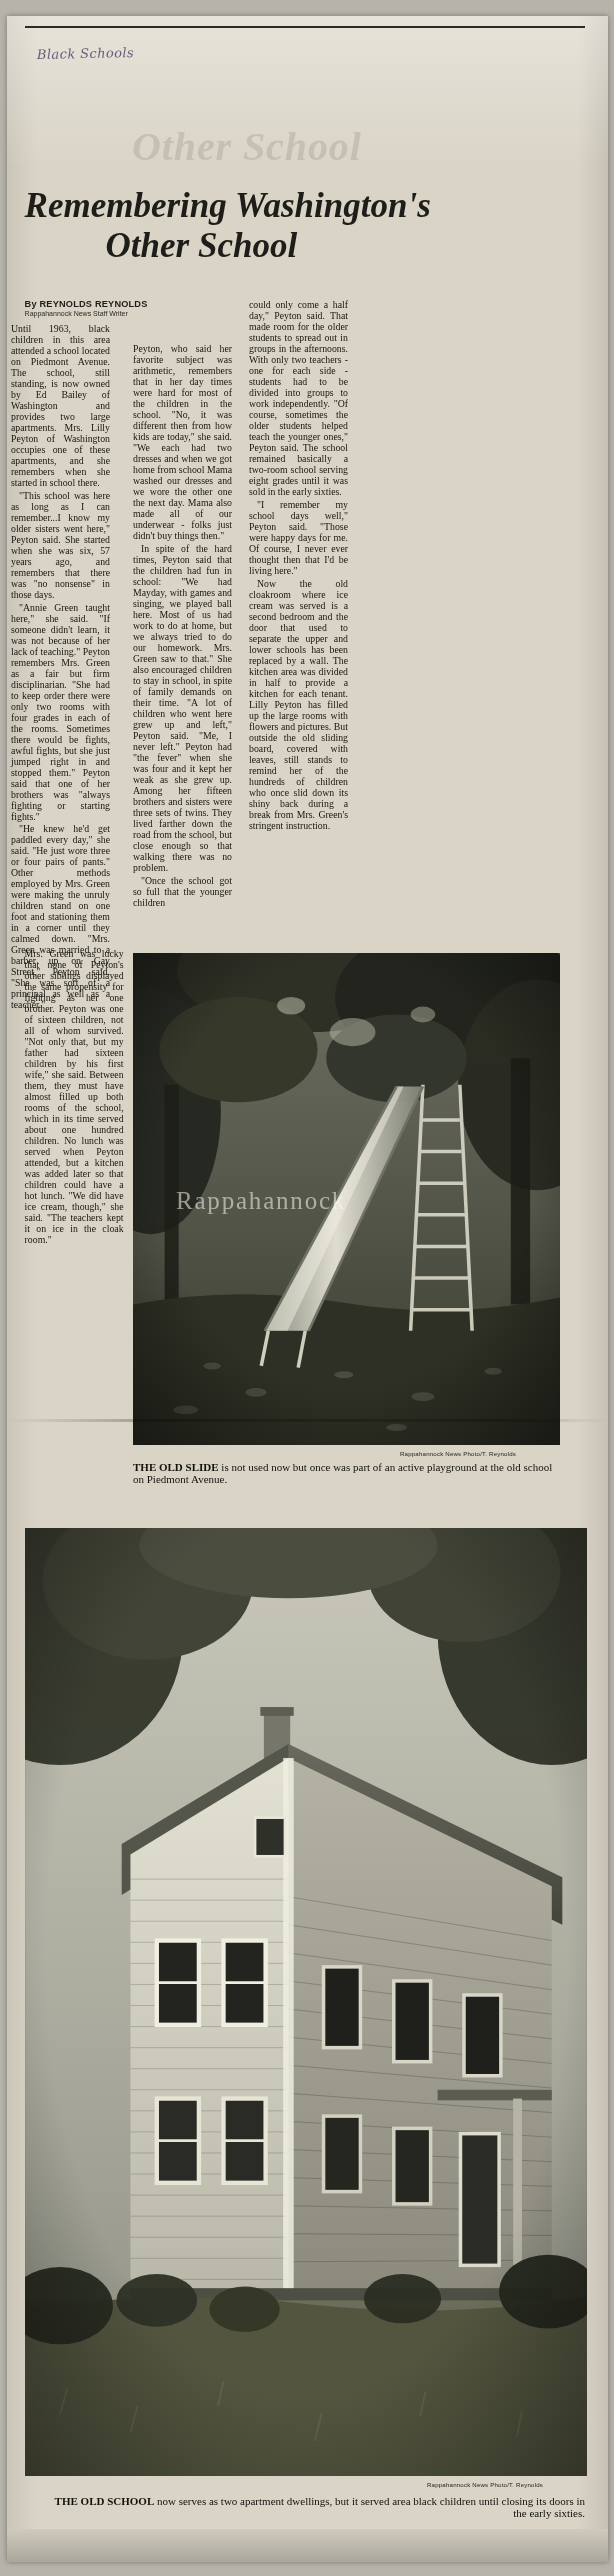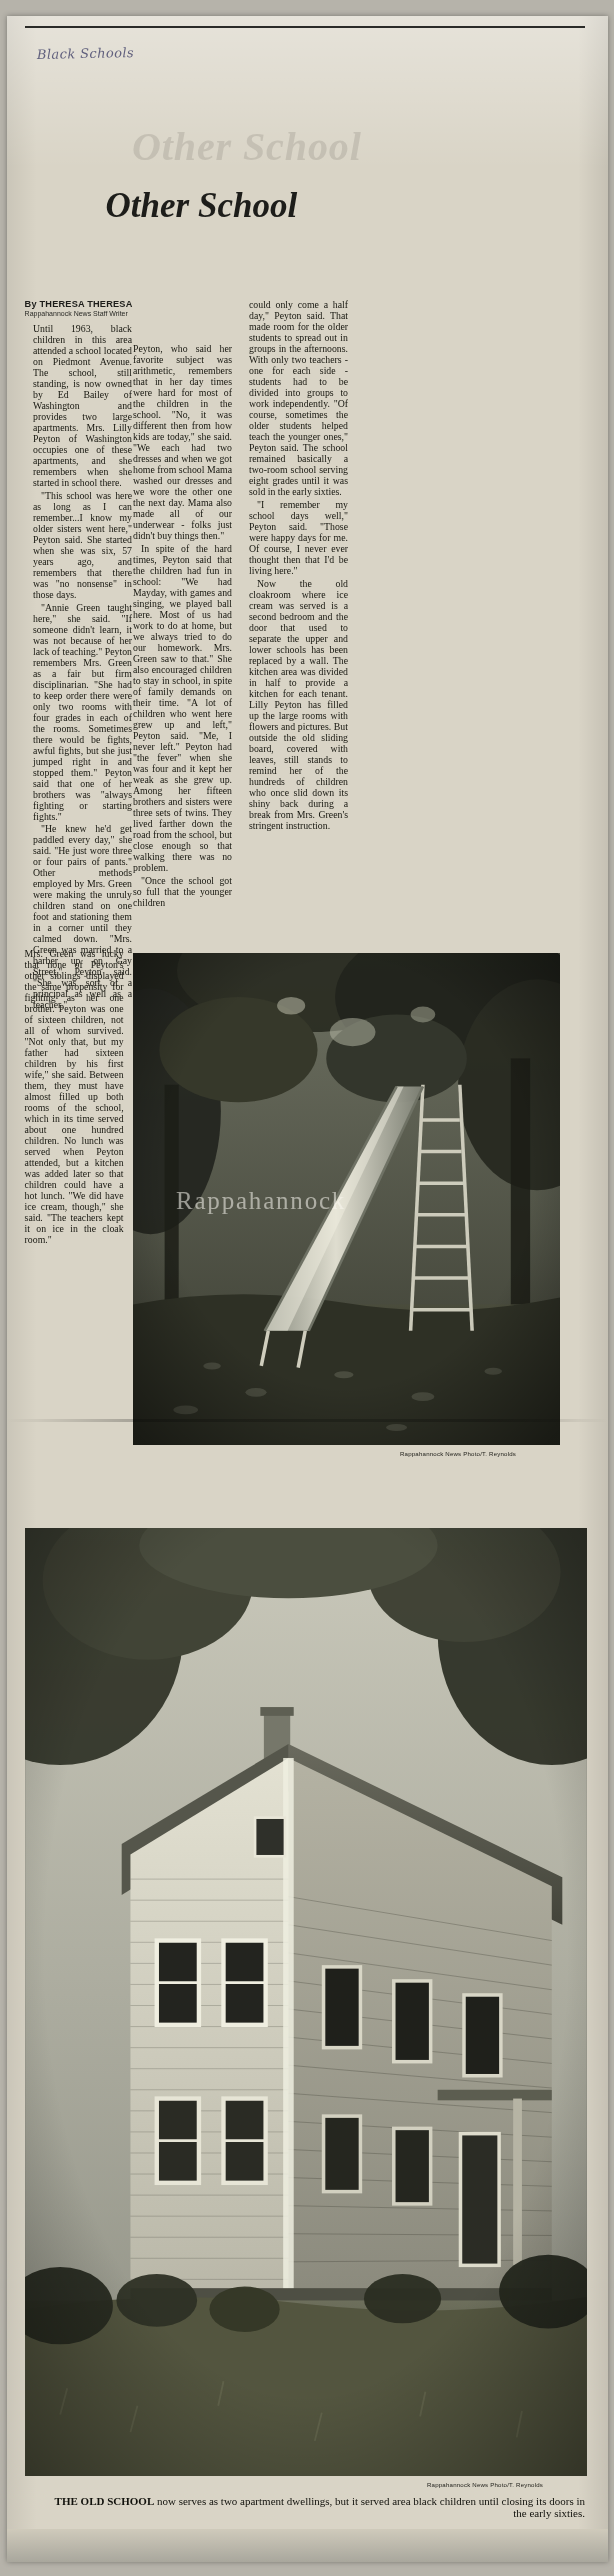--- a/index.html
+++ b/index.html
@@ -112,21 +112,21 @@
     color: #16160f;
     text-align: justify;
     text-justify: inter-word;
     hyphens: auto;
   }
   .col p {
     margin: 0 0 1.8px 0;
     text-indent: 8px;
   }
   .col p.noind { text-indent: 0; }
-  #col1 { left: 33px;  top: 323px; width: 99px; }
+  #col1 { left: 11px;  top: 323px; width: 99px; }
   #col2 { left: 133px; top: 299px; width: 99px; margin-top: 44px; }
   #col3 { left: 249px; top: 299px; width: 99px; }
   #col1b { left: 24.6px; top: 948px; width: 99px; }
   
   .photo-slide {
     position: absolute;
     left: 133px;
     top: 953px;
     width: 427px;
     height: 492px;
@@ -189,25 +189,26 @@
 
 <div class="page">
   <div class="scan"></div>
   <div class="top-rule"></div>
 
   <div class="handwriting">Black Schools</div>
 
   <div class="ghost-head">Other School</div>
 
   <div class="headline">
+    <span>Remembering Washington's</span>
     <span class="l2">Other School</span>
   </div>
 
   <div class="byline">
-    <div class="name">By THERESA THERESA</div>
+    <div class="name">By REYNOLDS REYNOLDS</div>
     <div class="org">Rappahannock News Staff Writer</div>
   </div>
 
   <div class="col" id="col1">
     <p class="noind">Until 1963, black children in this area attended a school located on Piedmont Avenue. The school, still standing, is now owned by Ed Bailey of Washington and provides two large apartments. Mrs. Lilly Peyton of Washington occupies one of these apartments, and she remembers when she started in school there.</p>
     <p>"This school was here as long as I can remember...I know my older sisters went here," Peyton said. She started when she was six, 57 years ago, and remembers that there was "no nonsense" in those days.</p>
     <p>"Annie Green taught here," she said. "If someone didn't learn, it was not because of her lack of teaching." Peyton remembers Mrs. Green as a fair but firm disciplinarian. "She had to keep order there were only two rooms with four grades in each of the rooms. Sometimes there would be fights, awful fights, but she just jumped right in and stopped them." Peyton said that one of her brothers was "always fighting or starting fights."</p>
     <p>"He knew he'd get paddled every day," she said. "He just wore three or four pairs of pants." Other methods employed by Mrs. Green were making the unruly children stand on one foot and stationing them in a corner until they calmed down. "Mrs. Green was married to a barber up on Gay Street," Peyton said. "She was sort of a principal as well as a teacher."</p>
   </div>
 
@@ -304,20 +305,23 @@
       </g>
       <rect x="0" y="0" width="486" height="560" fill="url(#vig)"></rect>
     </svg>
   </div>
 
   <div class="watermark">Rappahannock</div>
   <div class="fold"></div>
 
   <div class="credit" style="left:400px; top:1450px;">Rappahannock News Photo/T. Reynolds</div>
 
+  <div class="caption" style="left:133px; top:1461px; width:427px;">
+    <b>THE OLD SLIDE</b><span> is not used now but once was part of an active playground at the old school on Piedmont Avenue.</span>
+  </div>
 
   <div class="photo-school">
     <svg width="562" height="948" viewBox="0 0 640 1080">
       <defs>
         <linearGradient id="sky2" x1="0" y1="0" x2="0" y2="1">
           <stop offset="0%" stop-color="#c9c8ba"></stop>
           <stop offset="100%" stop-color="#8e8f83"></stop>
         </linearGradient>
         <linearGradient id="wall1" x1="0" y1="0" x2="0" y2="1">
           <stop offset="0%" stop-color="#e3e1d2"></stop>

